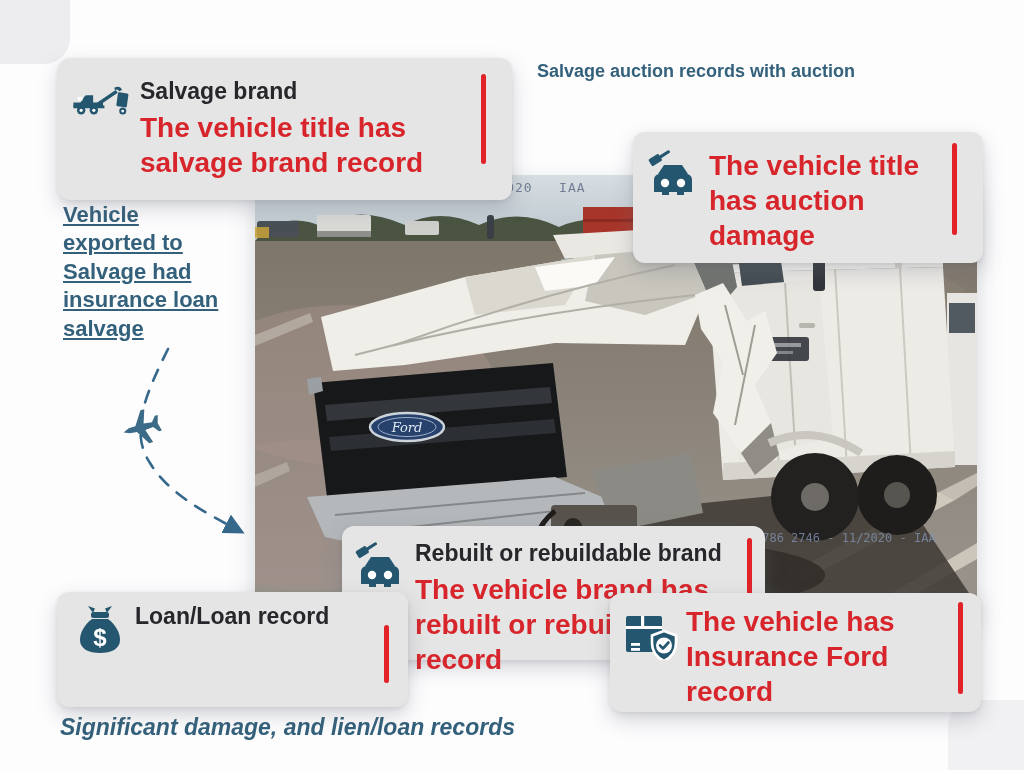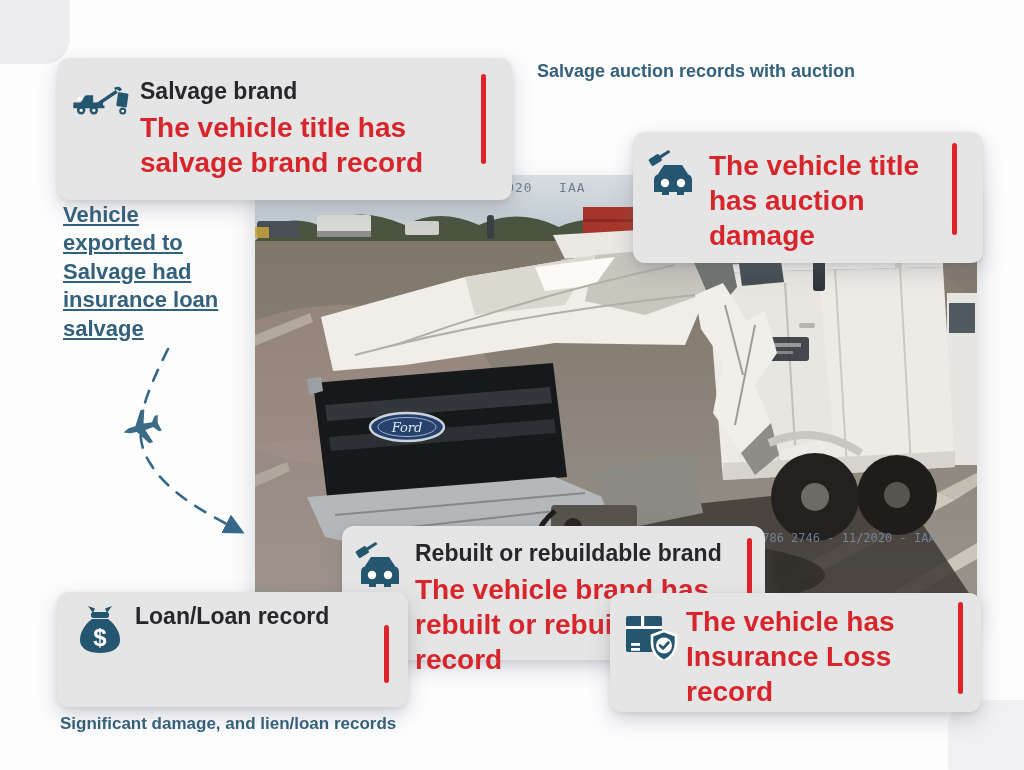--- a/index.html
+++ b/index.html
@@ -19,21 +19,21 @@
   }
   .photo svg{display:block;width:722px;height:442px;}
   .wm{position:absolute;font-family:"DejaVu Sans Mono",monospace;white-space:pre;pointer-events:none;}
   .wm-top{left:4px;top:5px;font-size:13px;letter-spacing:1px;color:rgba(52,66,102,.62);}
   .wm-bottom{left:500px;top:356px;font-size:12px;color:rgba(128,148,178,.78);}
 
   
   .note{position:absolute;color:#33607B;font-weight:bold;z-index:2;}
   #note-top-right{left:537px;top:60px;font-size:18px;line-height:1.3;z-index:3;}
   #note-left{left:63px;top:201px;font-size:22px;line-height:1.29;text-decoration:underline;}
-  #note-bottom{left:60px;top:714px;font-size:17px;}
+  #note-bottom{left:60px;top:714px;font-size:23px;font-style:italic;}
 
   
   .flight{position:absolute;left:110px;top:335px;width:160px;height:215px;z-index:6;pointer-events:none;}
 
   
   .card{
     position:absolute;background:#e5e5e5;border-radius:12px;
     box-shadow:0 8px 20px rgba(110,112,125,.30),0 2px 5px rgba(0,0,0,.08);
     display:flex;align-items:flex-start;
   }
@@ -310,18 +310,18 @@
         <rect x="7" y="37" width="9" height="2.8" fill="#fff"></rect>
         <rect x="7" y="42" width="9" height="2.8" fill="#fff"></rect>
         <g transform="translate(27,25)">
           <path d="M13,0 L25,4.5 V12 C25,21 20,26.5 13,30 C6,26.5 1,21 1,12 V4.5 Z" fill="#24566F" stroke="#ffffff" stroke-width="2.6"></path>
           <circle cx="13" cy="14.5" r="8" fill="#fff"></circle>
           <path d="M9,14.5 L12,17.5 L17.5,11.5" fill="none" stroke="#24566F" stroke-width="2.6" stroke-linecap="round" stroke-linejoin="round"></path>
         </g>
       </svg>
     </span>
     <div class="card-text">
-      <div class="card-desc">The vehicle has Insurance Loss record</div>
+      <div class="card-desc">The vehicle has Insurance Ford record</div>
     </div>
     <span class="bar"></span>
   </div>
 
 </div>
 
 </body></html>

